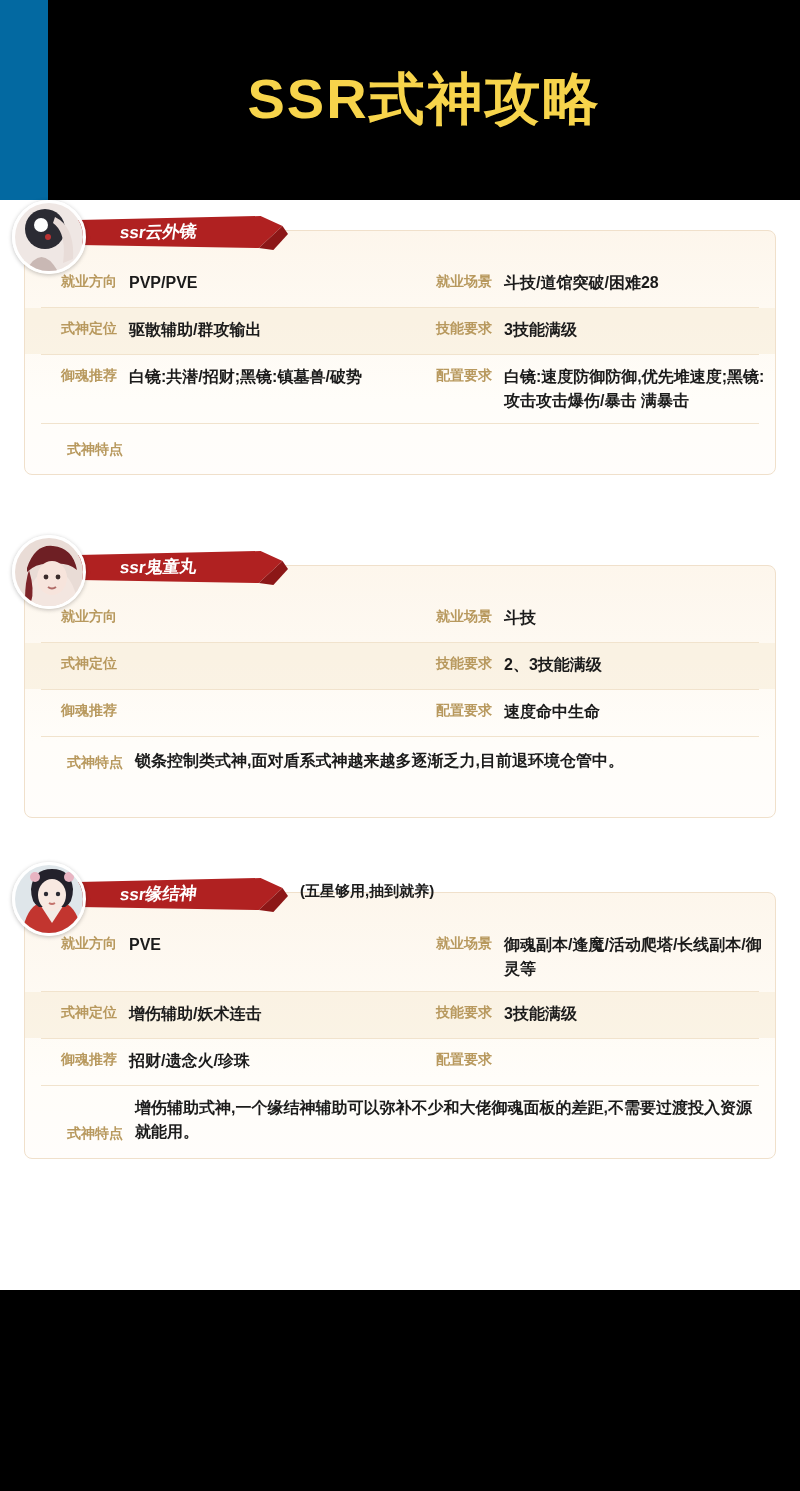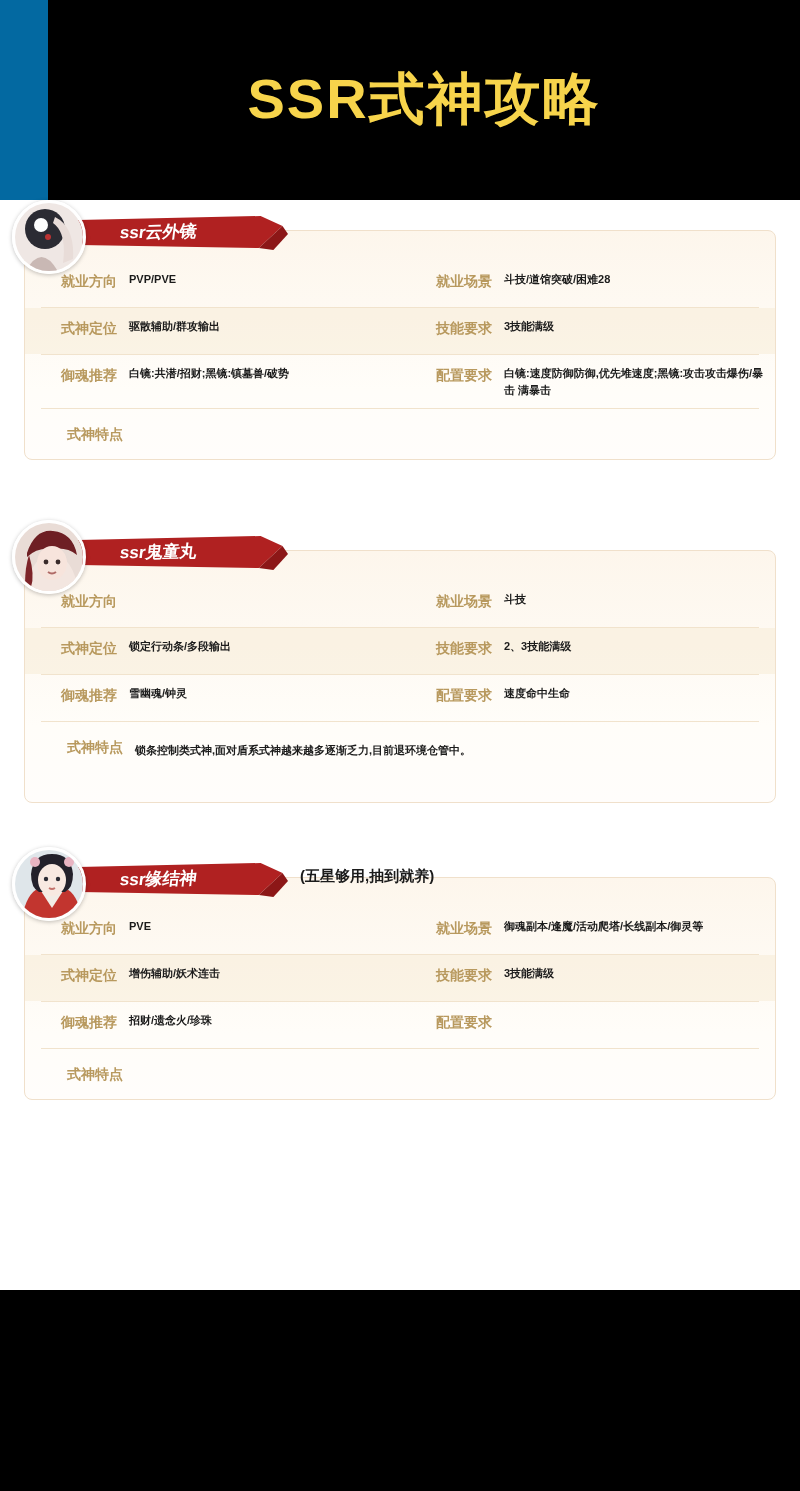--- a/index.html
+++ b/index.html
@@ -122,21 +122,21 @@
     text-align: right;
     padding-right: 12px;
     color: #b8995e;
     font-size: 14px;
     font-weight: bold;
     line-height: 1.5;
   }
   .val {
     flex: 1;
     color: #1b1b1b;
-    font-size: 11px;
+    font-size: 16px;
     font-weight: bold;
     line-height: 1.5;
     padding-right: 10px;
   }
   .half {
     display: flex;
     width: 50%;
     align-items: flex-start;
     padding: 10px 0;
   }
@@ -264,32 +264,30 @@
             </div>
             <div class="half">
               <div class="lbl">就业场景</div>
               <div class="val">斗技</div>
             </div>
           </div>
           <div class="divider"></div>
           <div class="row alt">
             <div class="half">
               <div class="lbl">式神定位</div>
-              <div class="val">锁定行动条/多段输出</div>
             </div>
             <div class="half">
               <div class="lbl">技能要求</div>
               <div class="val">2、3技能满级</div>
             </div>
           </div>
           <div class="divider"></div>
           <div class="row plain">
             <div class="half">
               <div class="lbl">御魂推荐</div>
-              <div class="val">雪幽魂/钟灵</div>
             </div>
             <div class="half">
               <div class="lbl">配置要求</div>
               <div class="val">速度命中生命</div>
             </div>
           </div>
           <div class="divider"></div>
           <div class="row plain">
             <div class="full">
               <div class="lbl">式神特点</div>
@@ -356,20 +354,21 @@
               <div class="val">招财/遗念火/珍珠</div>
             </div>
             <div class="half">
               <div class="lbl">配置要求</div>
             </div>
           </div>
           <div class="divider"></div>
           <div class="row plain">
             <div class="full">
               <div class="lbl">式神特点</div>
+              <div class="val">增伤辅助式神,一个缘结神辅助可以弥补不少和大佬御魂面板的差距,不需要过渡投入资源就能用。</div>
             </div>
           </div>
         </div>
       </div>
     </div>
 
   </div>
 
   <div class="bottom-bar"></div>
 </div>

